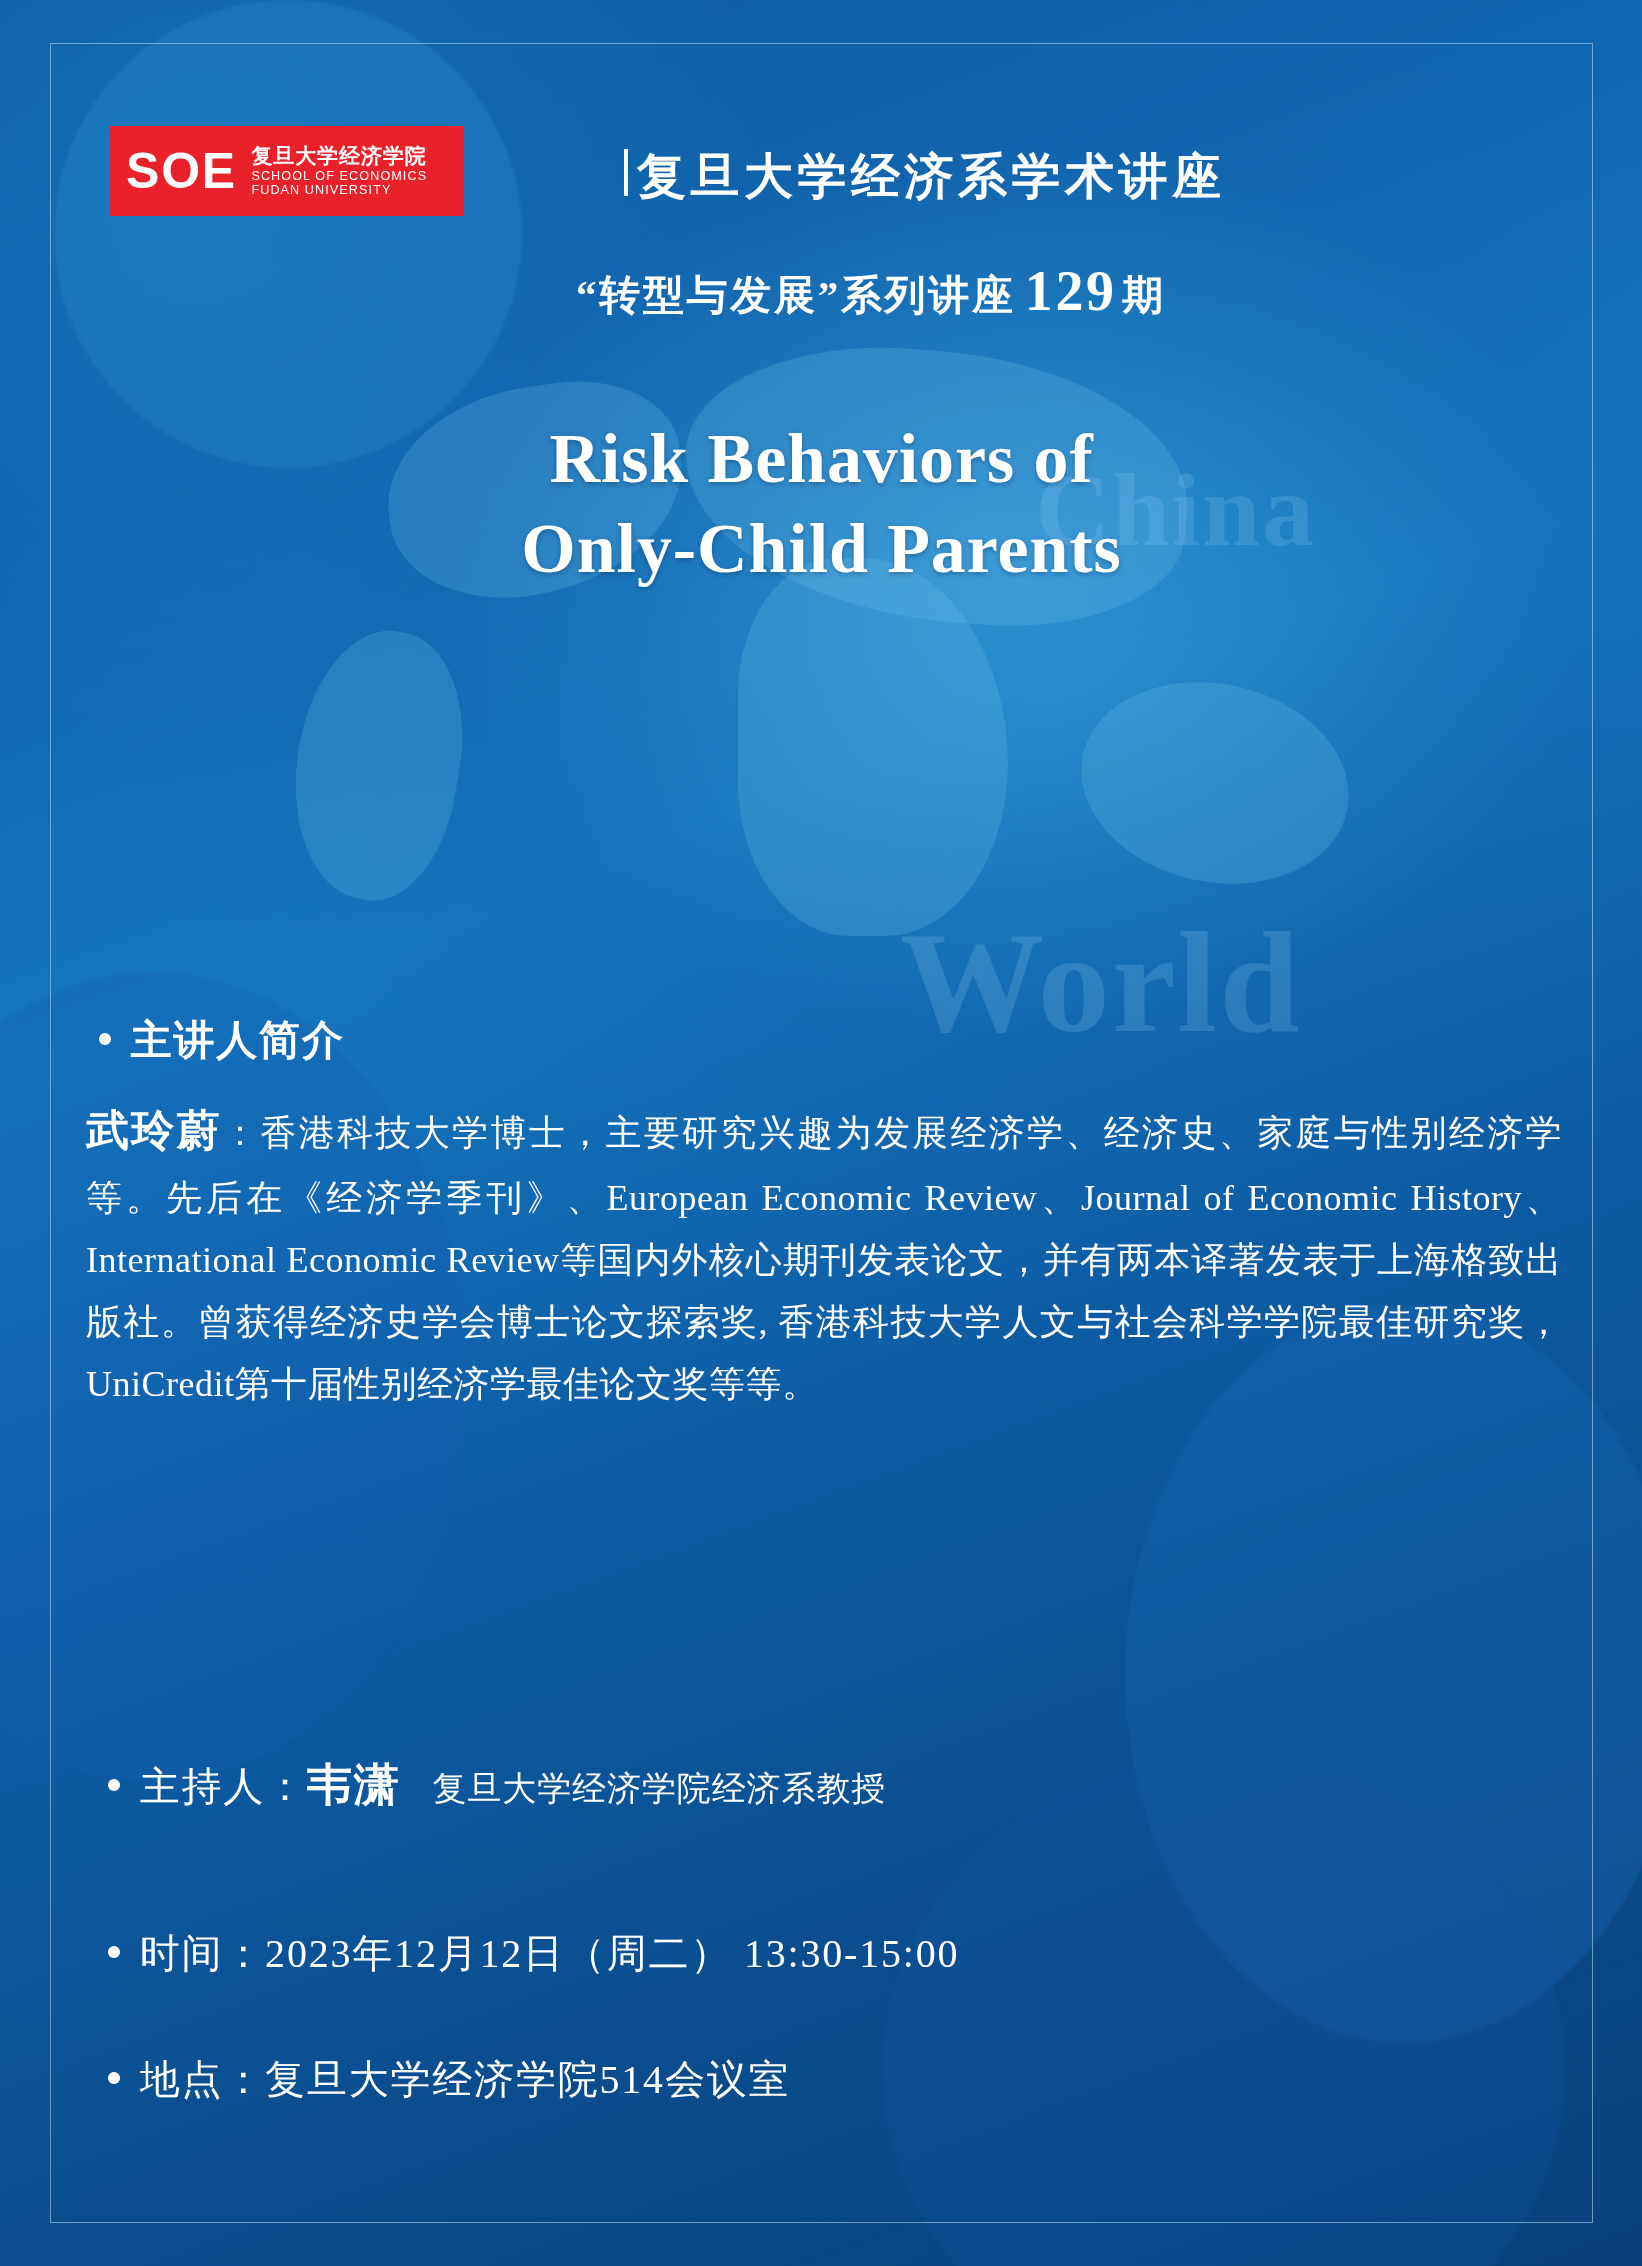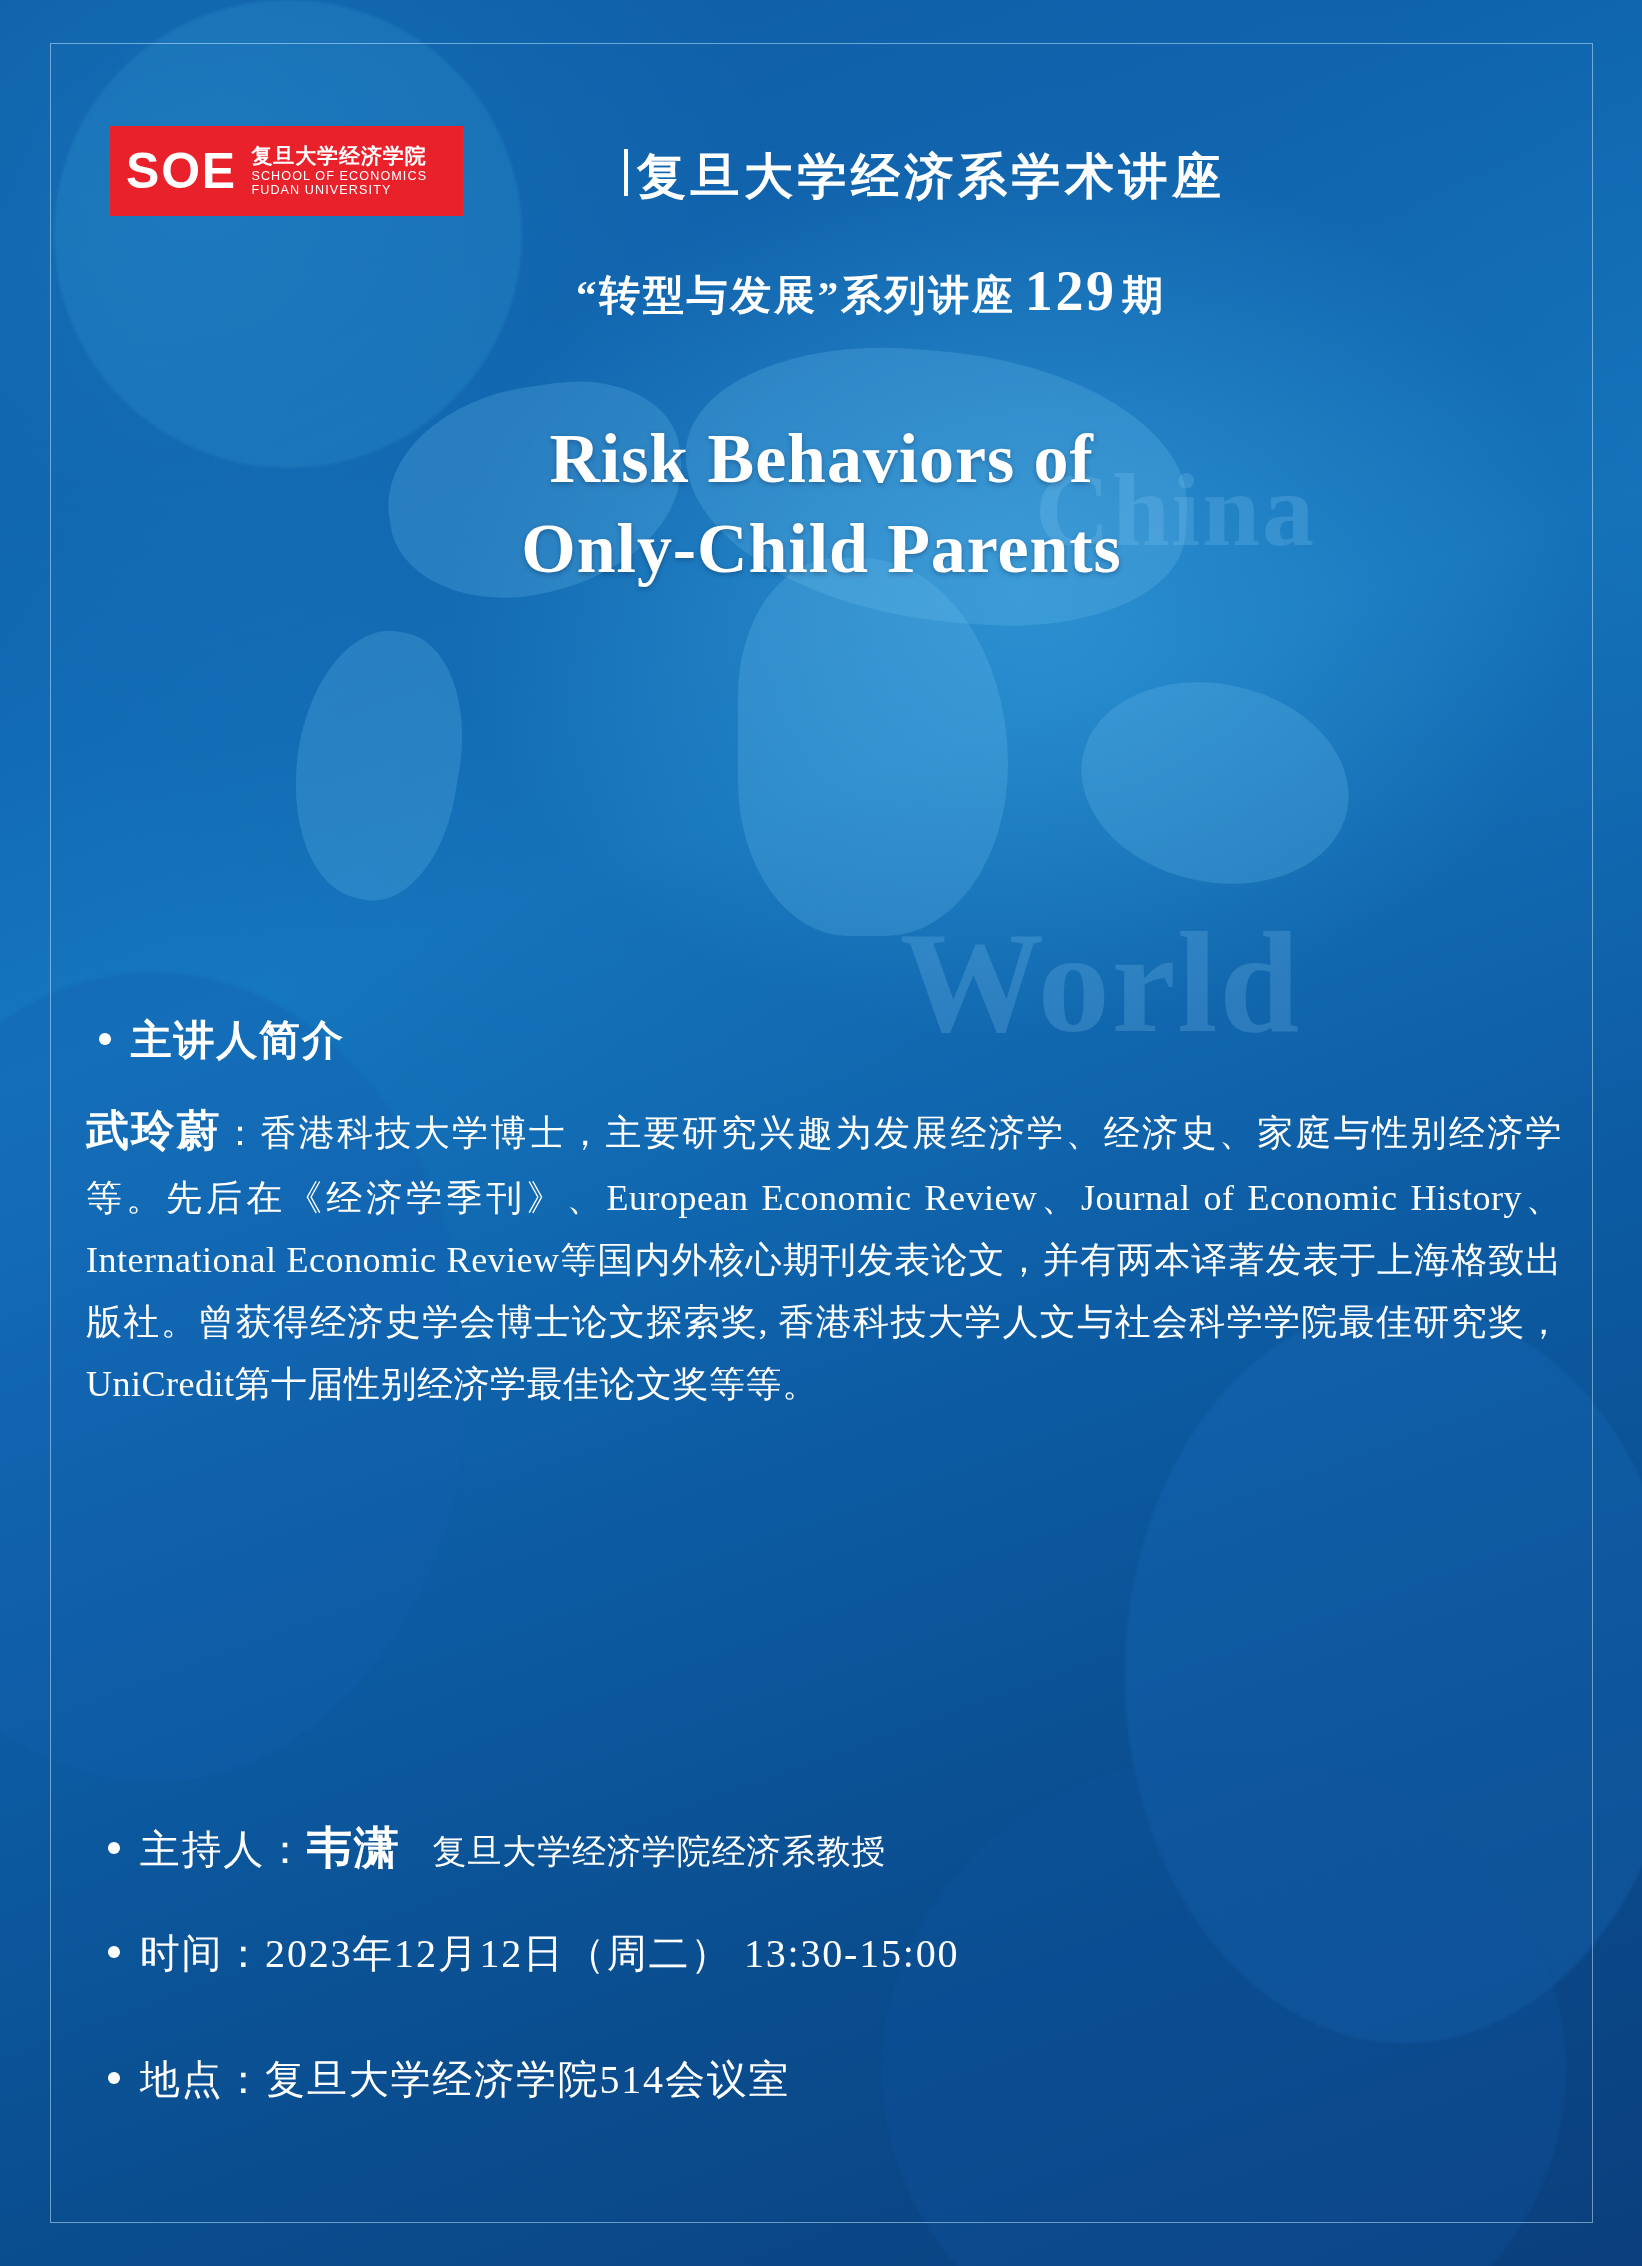--- a/index.html
+++ b/index.html
@@ -263,21 +263,21 @@
 
   <div class="bullet-row" style="left:99px; top:1013px;">
     <span class="dot"></span>
     <span class="lbl">主讲人简介</span>
   </div>
 
   <div class="bio">
     <span class="bio-name">武玲蔚</span><span>：香港科技大学博士，主要研究兴趣为发展经济学、经济史、家庭与性别经济学等。先后在《经济学季刊》、European Economic Review、Journal of Economic History、International Economic Review等国内外核心期刊发表论文，并有两本译著发表于上海格致出版社。曾获得经济史学会博士论文探索奖, 香港科技大学人文与社会科学学院最佳研究奖，UniCredit第十届性别经济学最佳论文奖等等。</span>
   </div>
 
-  <div class="info-row" style="left:108px; top:1818px;">
+  <div class="info-row" style="left:108px; top:1755px;">
     <span class="dot"></span>
     <span class="info-lbl">主持人：</span>
     <span class="info-name">韦潇</span>
     <span class="info-affil">复旦大学经济学院经济系教授</span>
   </div>
 
   <div class="info-row" style="left:108px; top:1926px;">
     <span class="dot"></span>
     <span class="info-lbl">时间：</span>
     <span class="info-lbl">2023年12月12日（周二） 13:30-15:00</span>

